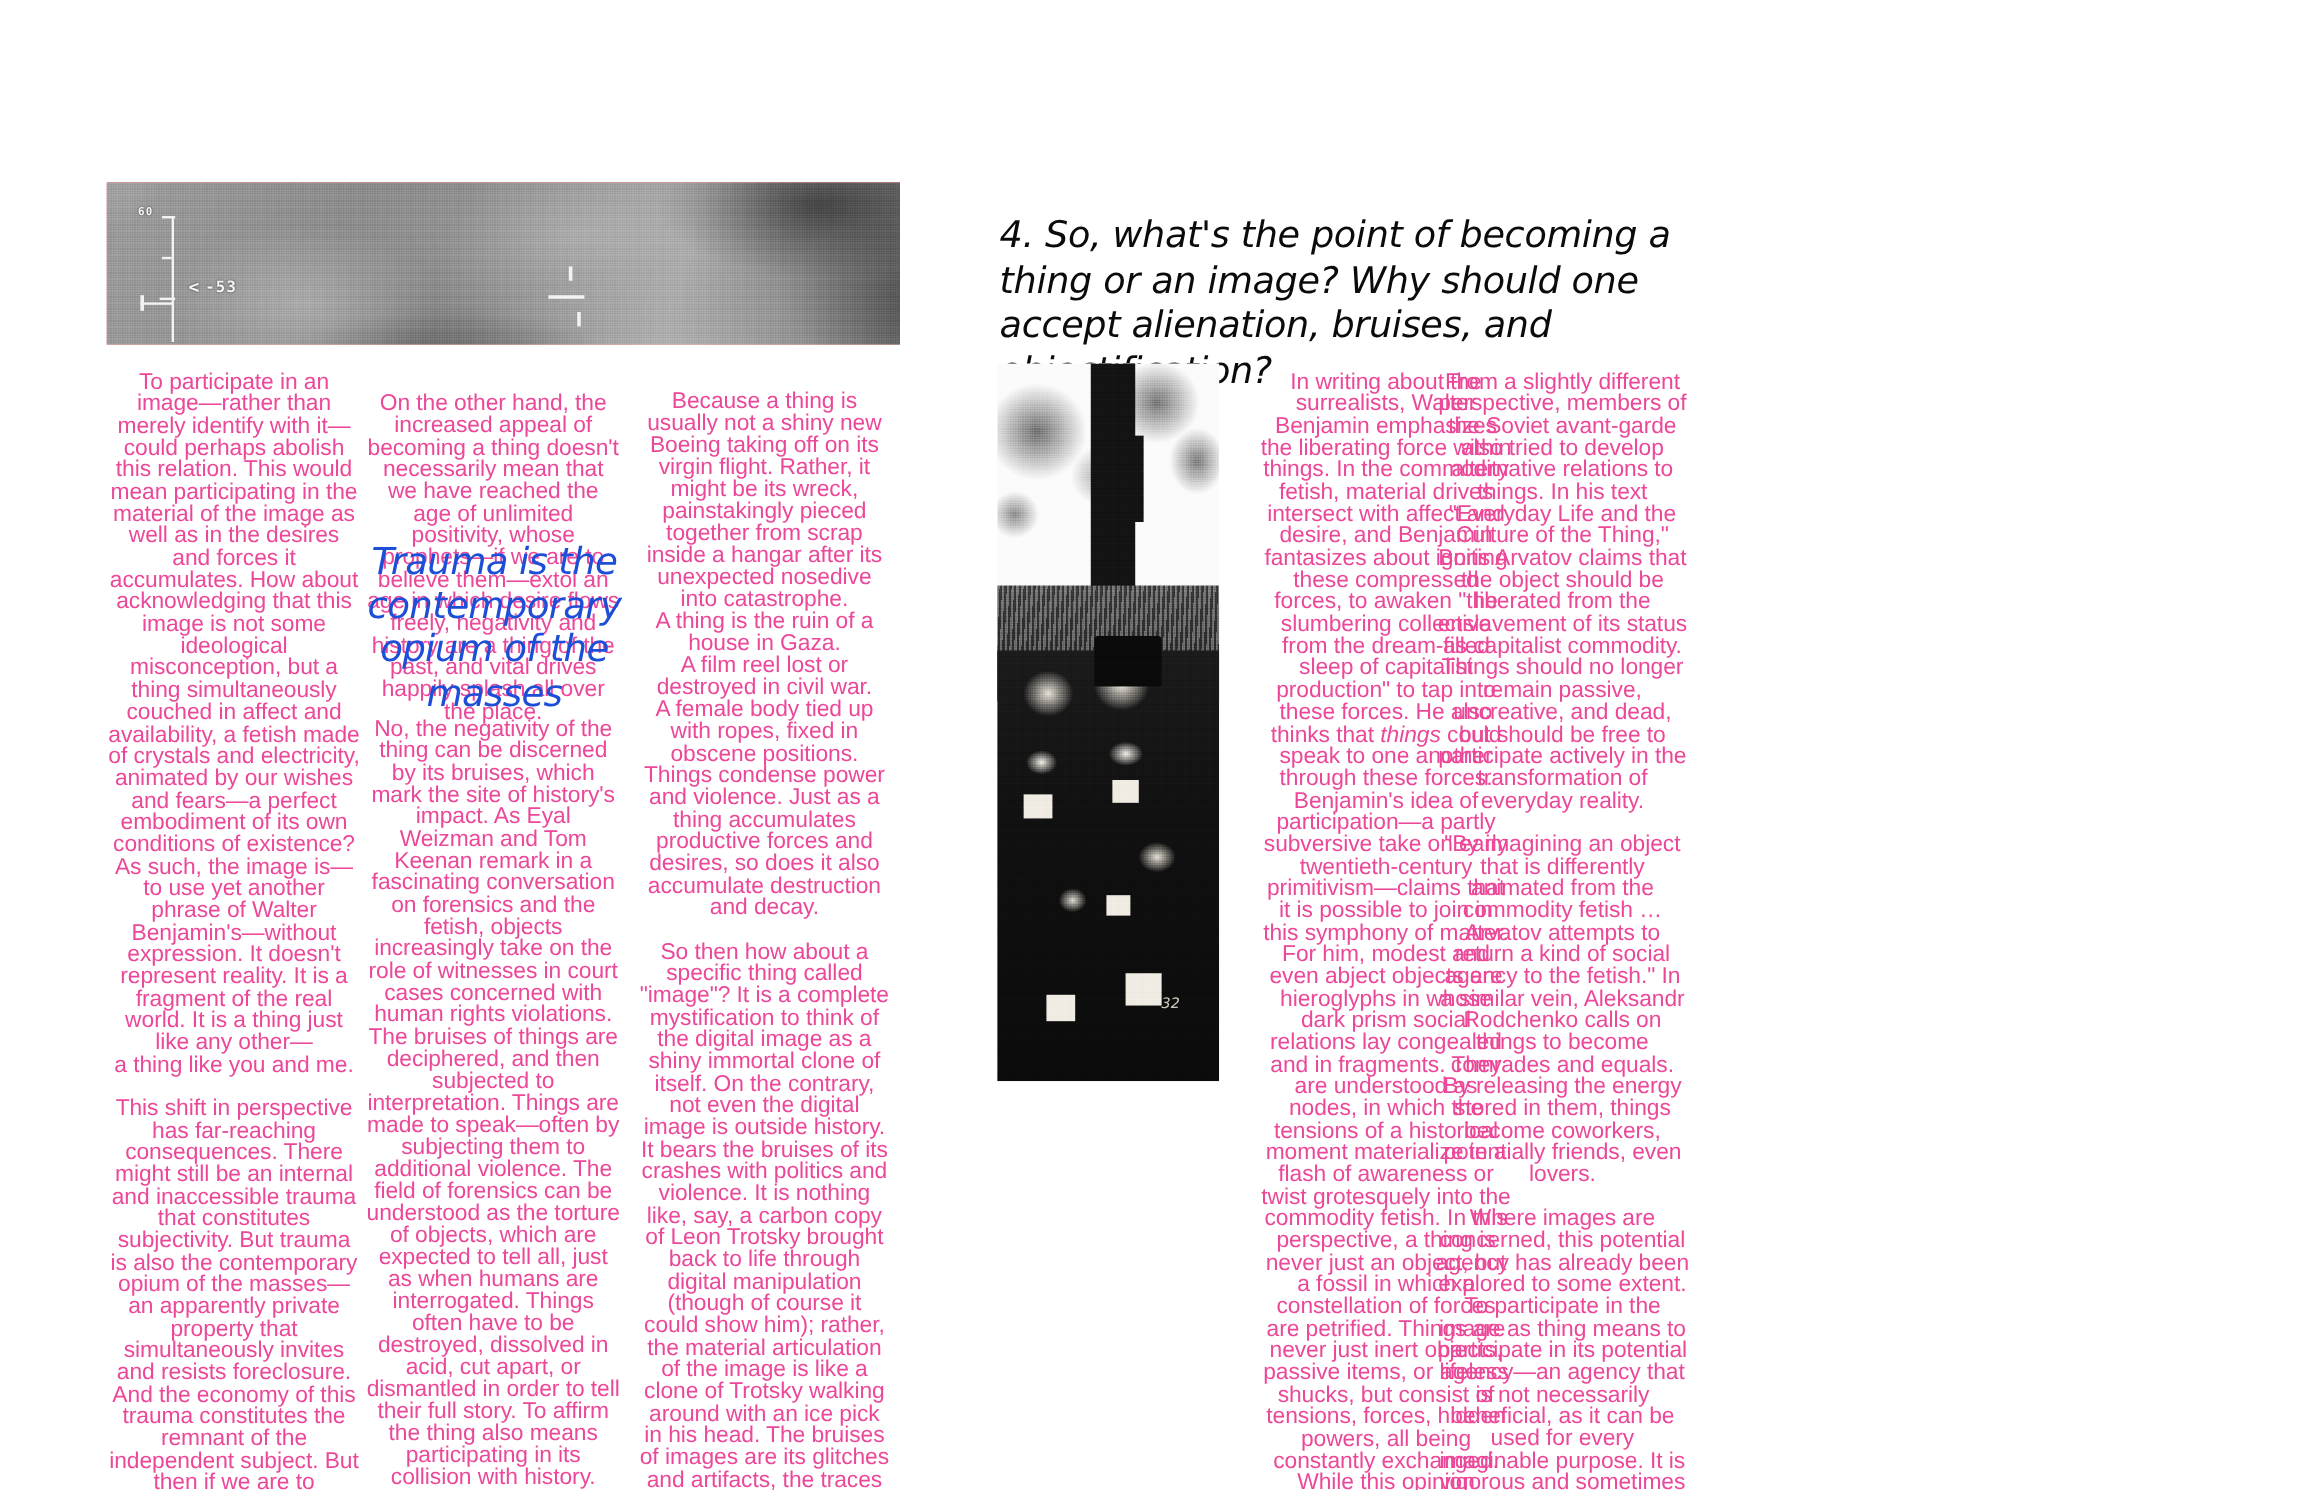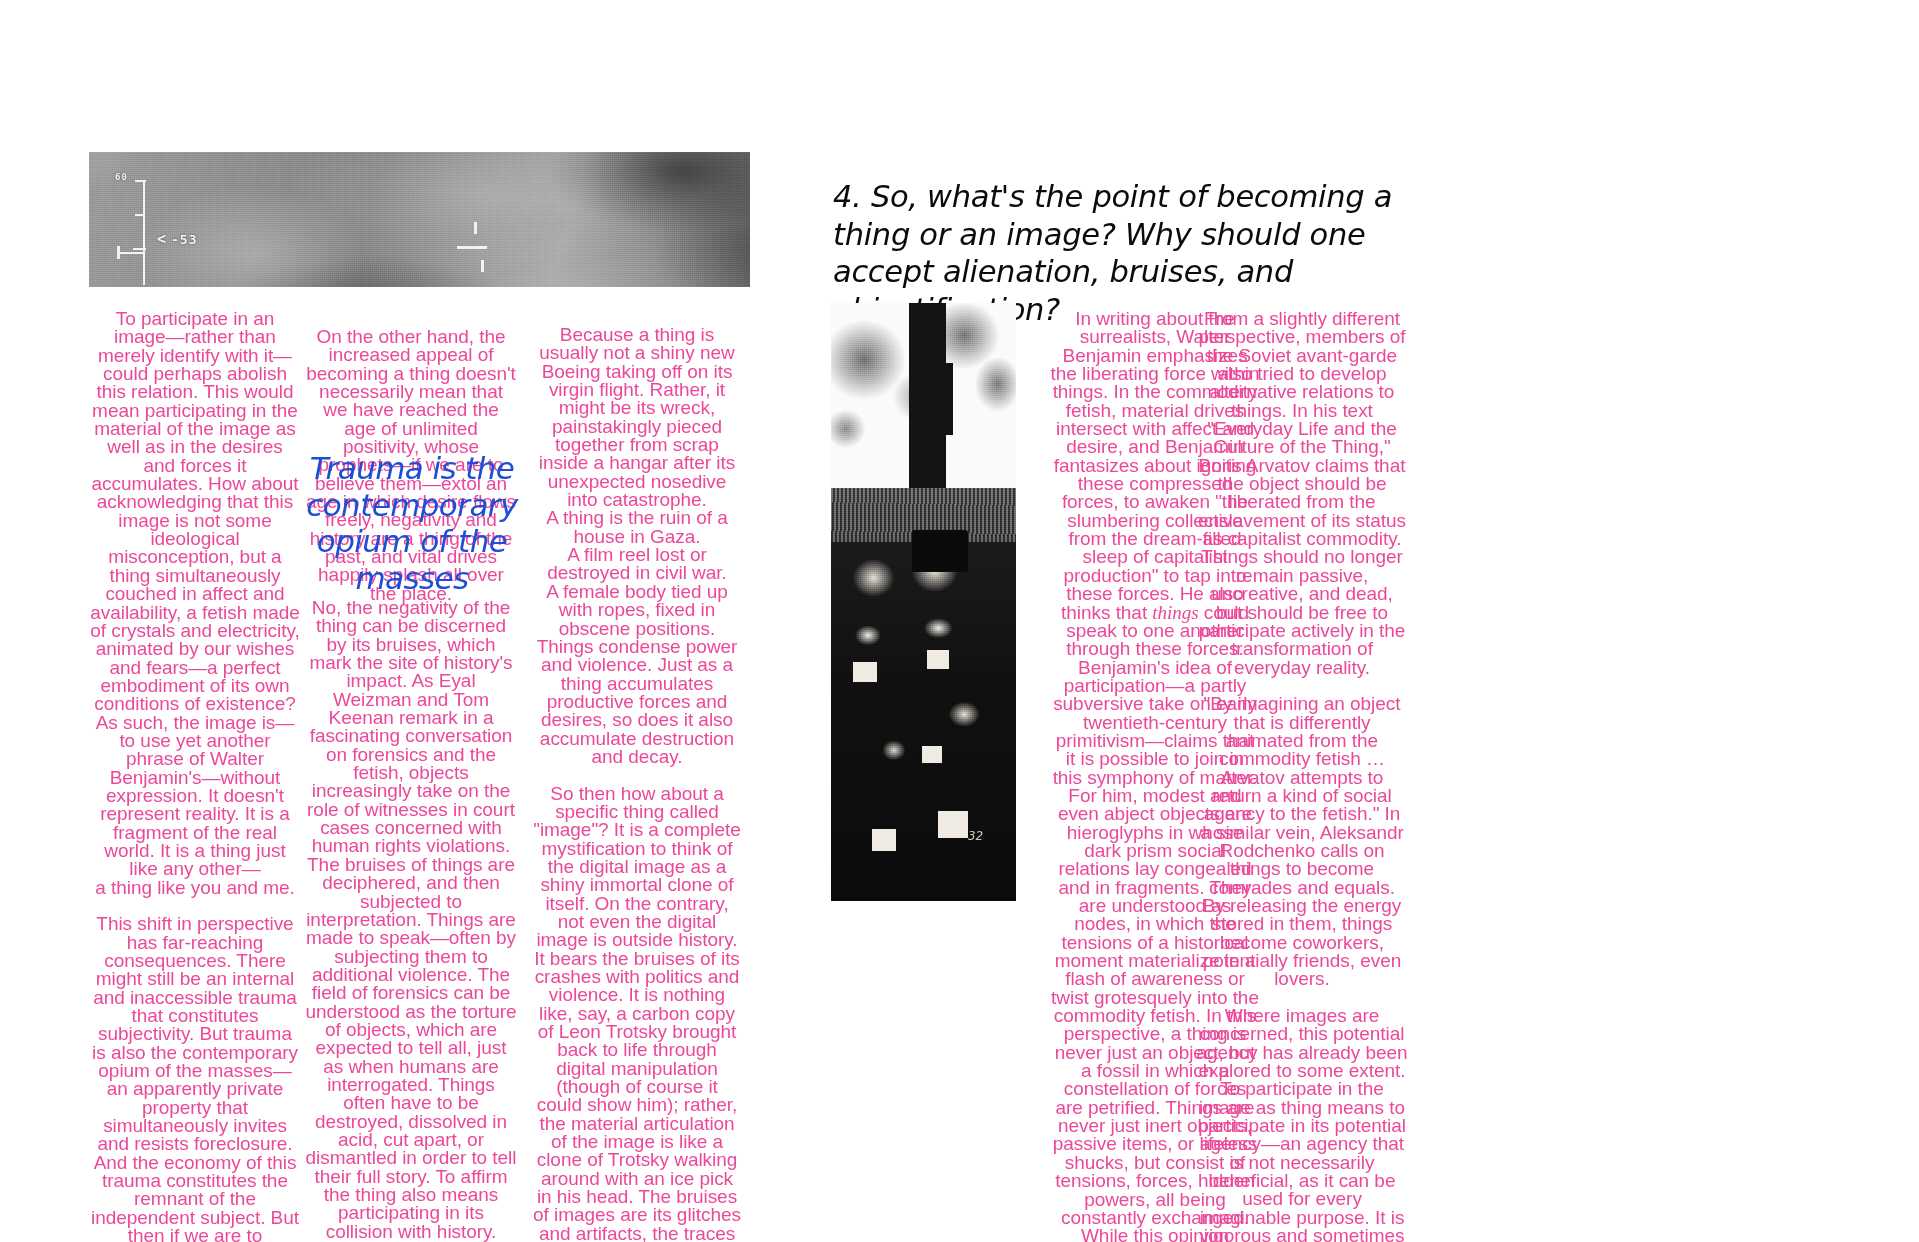--- a/index.html
+++ b/index.html
@@ -157,21 +157,21 @@
     font-family: "DejaVu Sans", sans-serif;
     font-style: italic; font-size: 12px;
   }
   #photo .grain2 {
     position: absolute; inset: 0;
     background-image:
       repeating-linear-gradient(0deg, rgba(255,255,255,.07) 0 1px, rgba(0,0,0,.07) 1px 2px),
       repeating-linear-gradient(90deg, rgba(255,255,255,.05) 0 1px, rgba(0,0,0,.05) 1px 2px);
     mix-blend-mode: overlay;
   }
-  .italic { font-style: italic; font-family: Liberation Serif, serif; }
+  .italic { font-style: italic; }
 </style>
 </head>
 <body>
 
 <div id="page">
 
   <div id="thermal">
     <div class="tex"></div>
     <div class="grain"></div>
 

